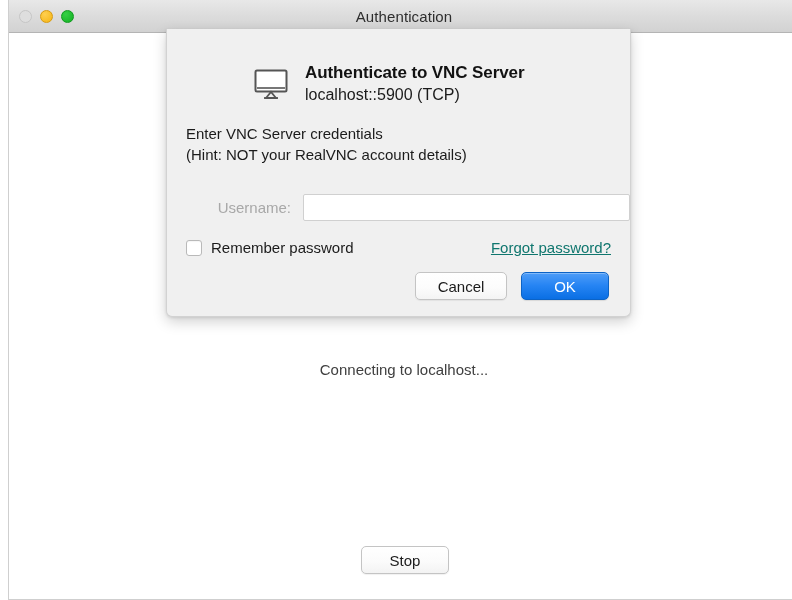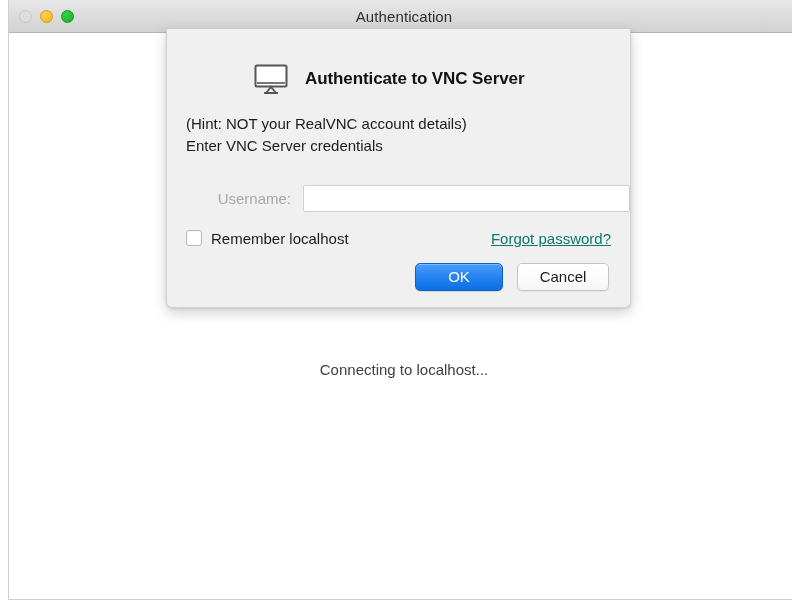--- a/index.html
+++ b/index.html
@@ -298,57 +298,59 @@
       <span class="light light-min"></span>
       <span class="light light-max"></span>
     </div>
     <div class="titlebar-title">Authentication</div>
   </div>
 
   <div class="content">
 
     <div class="status-text">Connecting to localhost...</div>
 
+    <button class="stop-button">Stop</button>
 
     <div class="dialog">
 
       <div class="dialog-header">
         <span class="monitor-icon">
           <svg width="36" height="32" viewBox="0 0 36 32" xmlns="http://www.w3.org/2000/svg">
             <rect x="2.5" y="2.5" width="31" height="21" rx="1.5" fill="#ffffff" stroke="#555555" stroke-width="2"></rect>
             <line x1="4" y1="20" x2="32" y2="20" stroke="#555555" stroke-width="1.6"></line>
             <path d="M13 30 L18 24 L23 30 Z" fill="none" stroke="#555555" stroke-width="1.8"></path>
             <line x1="11" y1="30" x2="25" y2="30" stroke="#555555" stroke-width="1.8"></line>
           </svg>
         </span>
         <span class="dialog-heading-text">
           <div class="dialog-title">Authenticate to VNC Server</div>
+          <div class="dialog-subtitle">localhost::5900 (TCP)</div>
         </span>
       </div>
 
       <div class="dialog-instructions">
+        <div>Enter VNC Server credentials</div>
         <div>(Hint: NOT your RealVNC account details)</div>
-        <div>Enter VNC Server credentials</div>
       </div>
 
       <div class="field-row">
         <span class="field-label disabled">Username:</span>
         <input class="text-input" type="text" disabled="" placeholder="" style="">
       </div>
 
 
       <div class="remember-row">
         <label class="checkbox-label">
           <span class="checkbox"></span>
-          <span>Remember localhost</span>
+          <span>Remember password</span>
         </label>
         <span class="spacer"></span>
         <a class="forgot-link" href="#">Forgot password?</a>
       </div>
 
       <div class="dialog-buttons">
+        <button class="btn btn-cancel">Cancel</button>
         <button class="btn btn-ok">OK</button>
-        <button class="btn btn-cancel">Cancel</button>
       </div>
 
     </div>
   </div>
 </div>
 
 </body></html>

